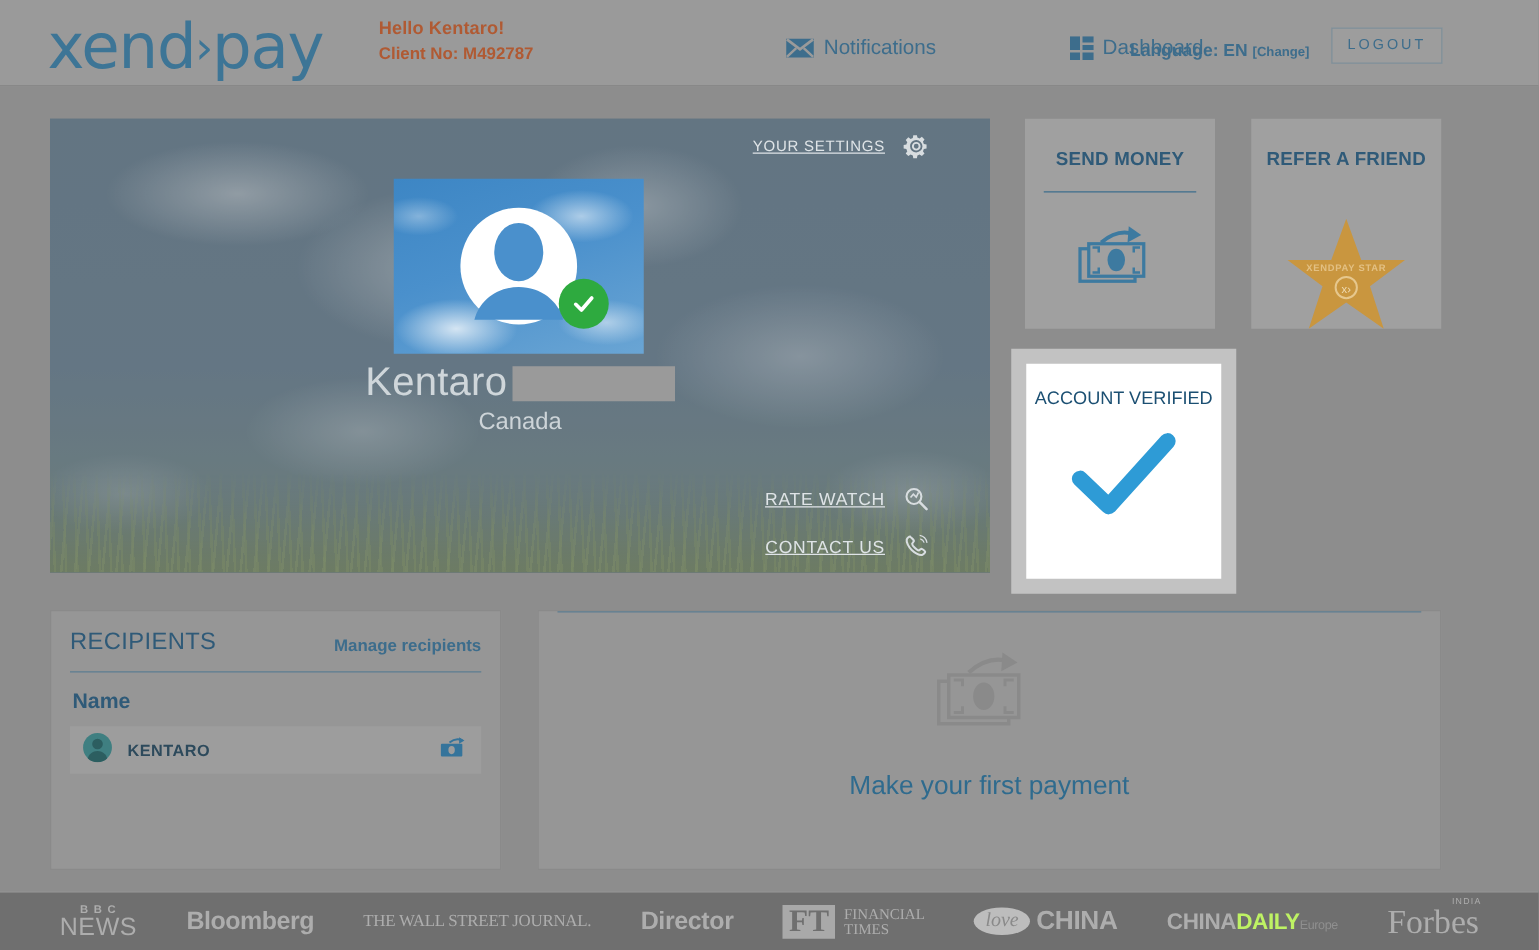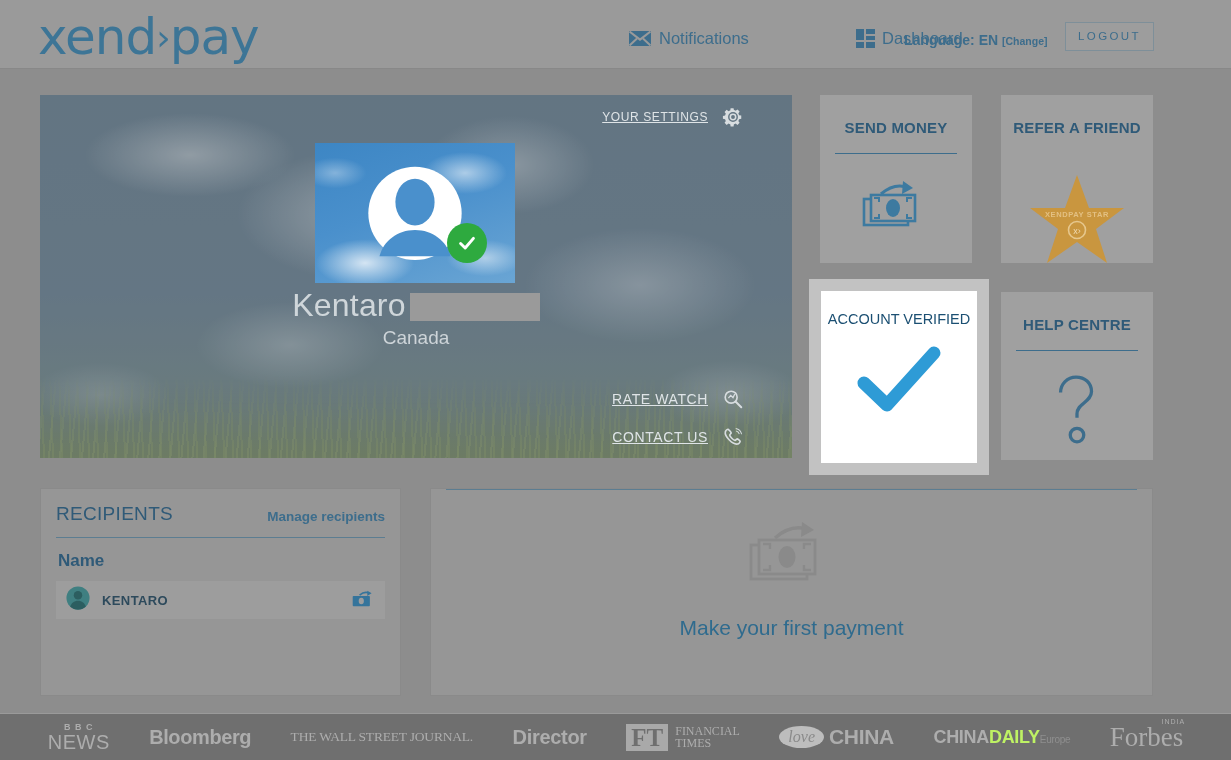--- a/index.html
+++ b/index.html
@@ -241,20 +241,24 @@
 </style>
 </head>
 <body>
 
 <div class="page">
 
   <div class="header">
 
     <div class="logo"><span>xend</span><span class="chev">›</span><span>pay</span></div>
 
+    <div class="greet">
+      <span class="hello">Hello Kentaro!</span>
+      <span class="client">Client No: M492787</span>
+    </div>
 
     <a class="navlink nav-notif">
       <span class="icon-env">
         <svg viewBox="0 0 24 17" width="24" height="17">
           <rect x="1" y="1" width="22" height="15" fill="#3d6d8c"></rect>
           <path d="M1.5 1.5 L12 9.5 L22.5 1.5" fill="none" stroke="#9a9a9a" stroke-width="2.2"></path>
           <path d="M1.5 15.5 L9 8.5 M22.5 15.5 L15 8.5" fill="none" stroke="#9a9a9a" stroke-width="2"></path>
         </svg>
       </span>
       <span>Notifications</span>
@@ -374,30 +378,20 @@
       <div class="t-title">ACCOUNT VERIFIED</div>
       <div class="t-rule"></div>
       <div class="t-icon">
         <svg viewBox="0 0 90 72" width="90" height="72">
           <path fill="none" stroke="#2e9bd6" stroke-width="13" stroke-linecap="round" stroke-linejoin="round" d="M10 40 L33 62 L80 10"></path>
         </svg>
       </div>
     </div>
   </div>
 
-  <div class="tile tile-help">
-    <div class="t-title">HELP CENTRE</div>
-    <div class="t-rule"></div>
-    <div class="t-icon">
-      <svg viewBox="0 0 60 76" width="58" height="74">
-        <path fill="none" stroke="#3d6d8c" stroke-width="3.4" d="M13 22c0-9 7-16 16-16s16 6 16 15c0 11-15 12-15 23v4"></path>
-        <circle cx="30" cy="66" r="7" fill="none" stroke="#3d6d8c" stroke-width="3.4"></circle>
-      </svg>
-    </div>
-  </div>
 
   <div class="panel panel-recipients">
     <div class="panel-head">
       <span class="panel-title">RECIPIENTS</span>
       <span class="manage-link">Manage recipients</span>
     </div>
     <div class="panel-rule"></div>
     <div class="col-name">Name</div>
 
     <div class="recipient-row">

